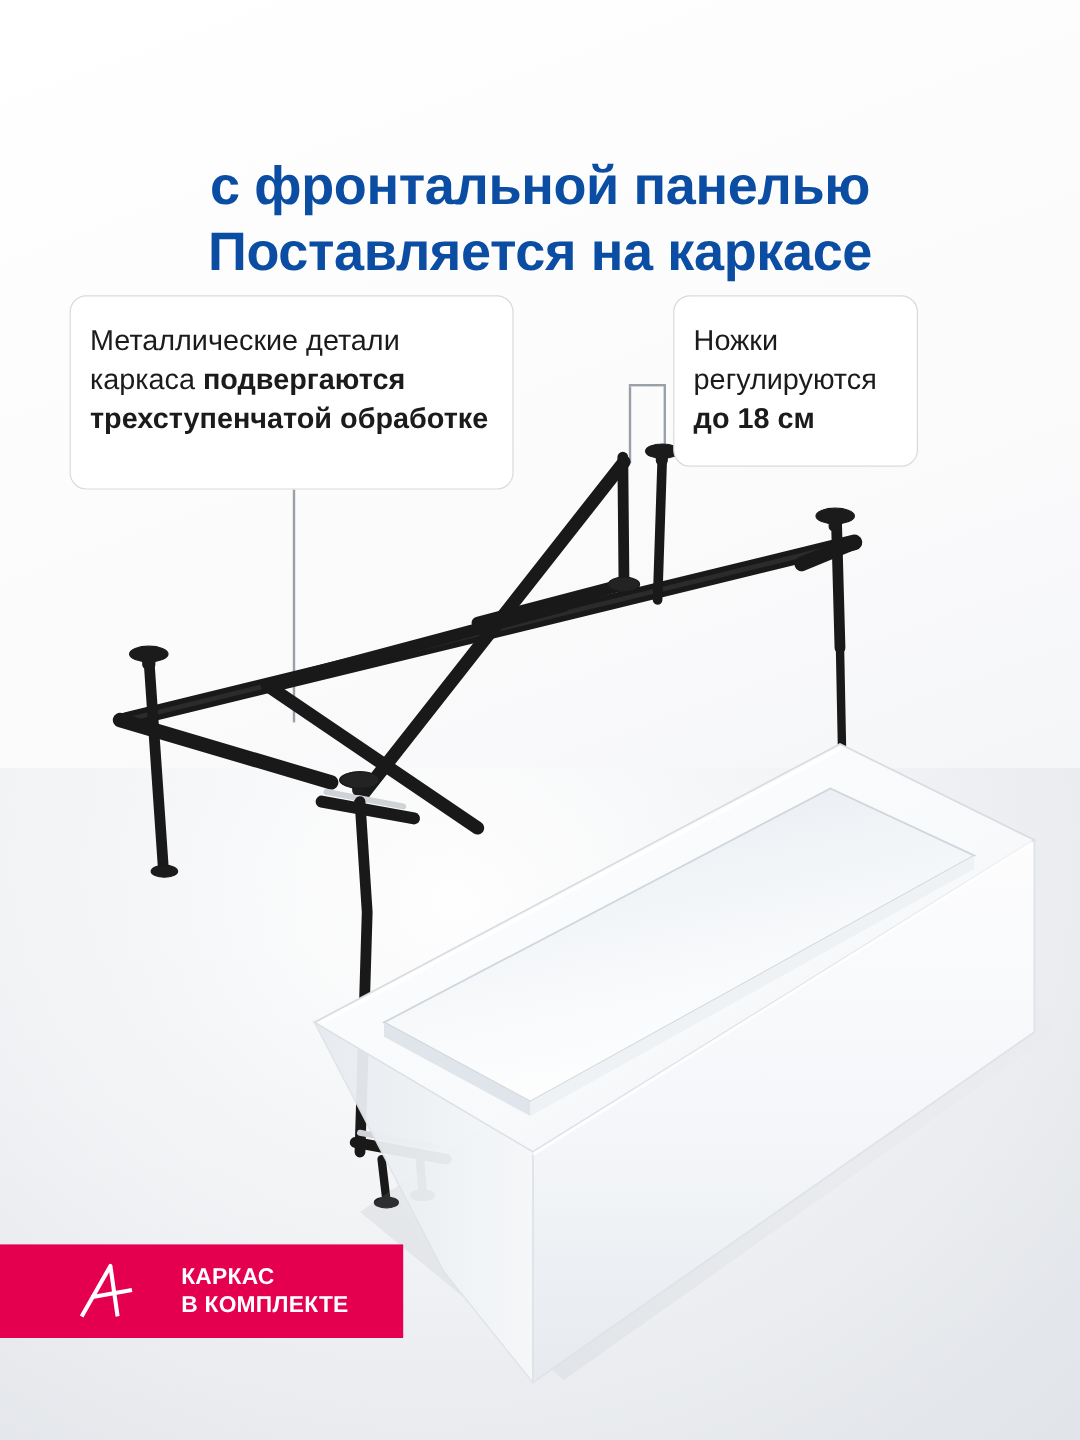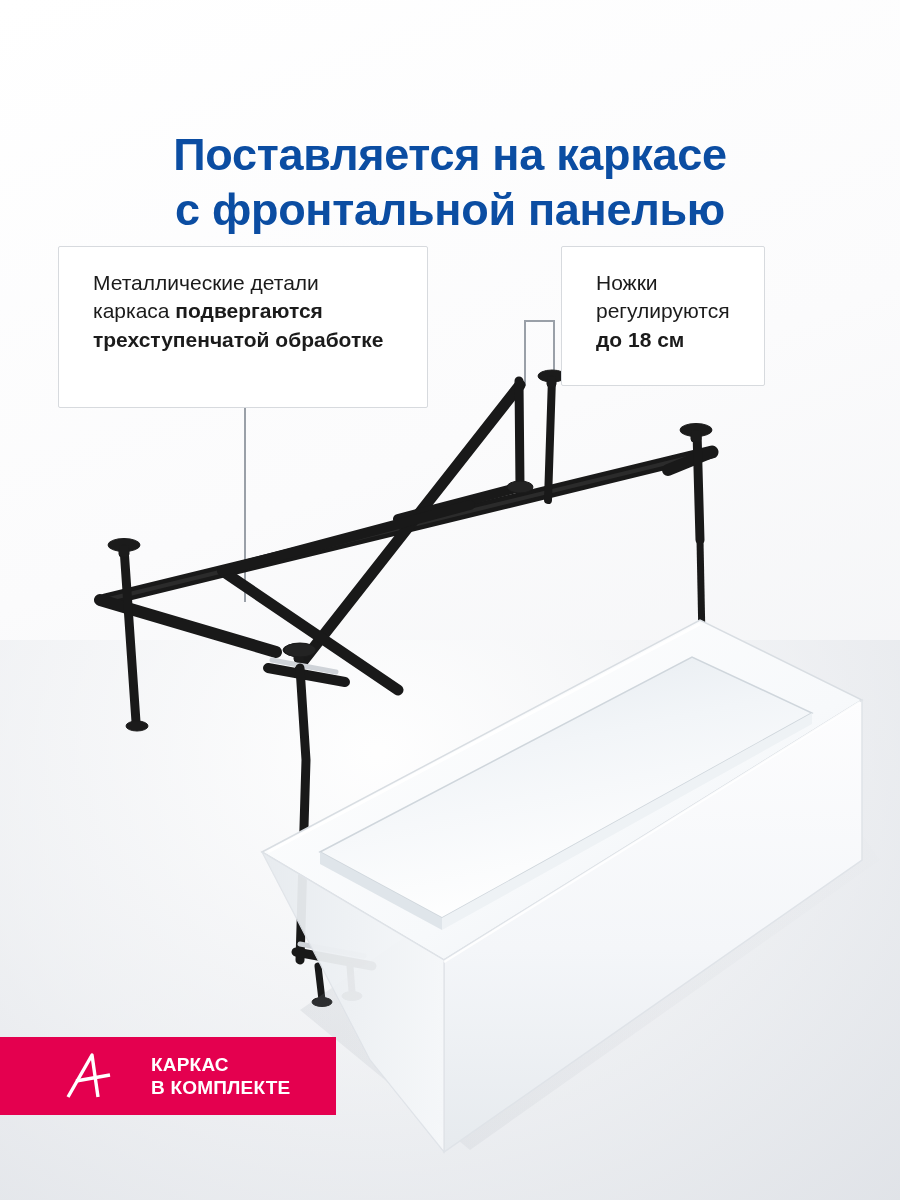--- a/index.html
+++ b/index.html
@@ -46,25 +46,25 @@
   .headline .line {
     display: block;
     white-space: nowrap;
   }
 
   
   .callout {
     position: absolute;
     background: #ffffff;
     border: 1px solid #d7dade;
-    border-radius: 2px;
+    border-radius: 14px;
     box-sizing: border-box;
-    padding: 22px 34px;
+    padding: 22px 16px;
     color: #1b1b1b;
-    font-size: 21px;
+    font-size: 24px;
     line-height: 1.35;
   }
   .callout b {
     font-weight: bold;
   }
   #callout-frame {
     left: 58px;
     top: 246px;
     width: 370px;
     min-height: 162px;
@@ -125,22 +125,22 @@
   }
   .badge .badge-text span { display: block; }
 </style>
 </head>
 <body>
 
 <div class="page">
   <div class="bg-shade"></div>
 
   <h1 class="headline">
+    <span class="line">с фронтальной панелью</span>
     <span class="line">Поставляется на каркасе</span>
-    <span class="line">с фронтальной панелью</span>
   </h1>
 
   <div class="leader leader-v1"></div>
   <div class="leader leader-h2"></div>
   <div class="leader leader-v2"></div>
   <div class="leader leader-v3"></div>
 
   <svg class="product" viewBox="0 0 900 1200">
     <defs>
       <linearGradient id="tubTopOuter" x1="0" y1="0" x2="1" y2="1">

